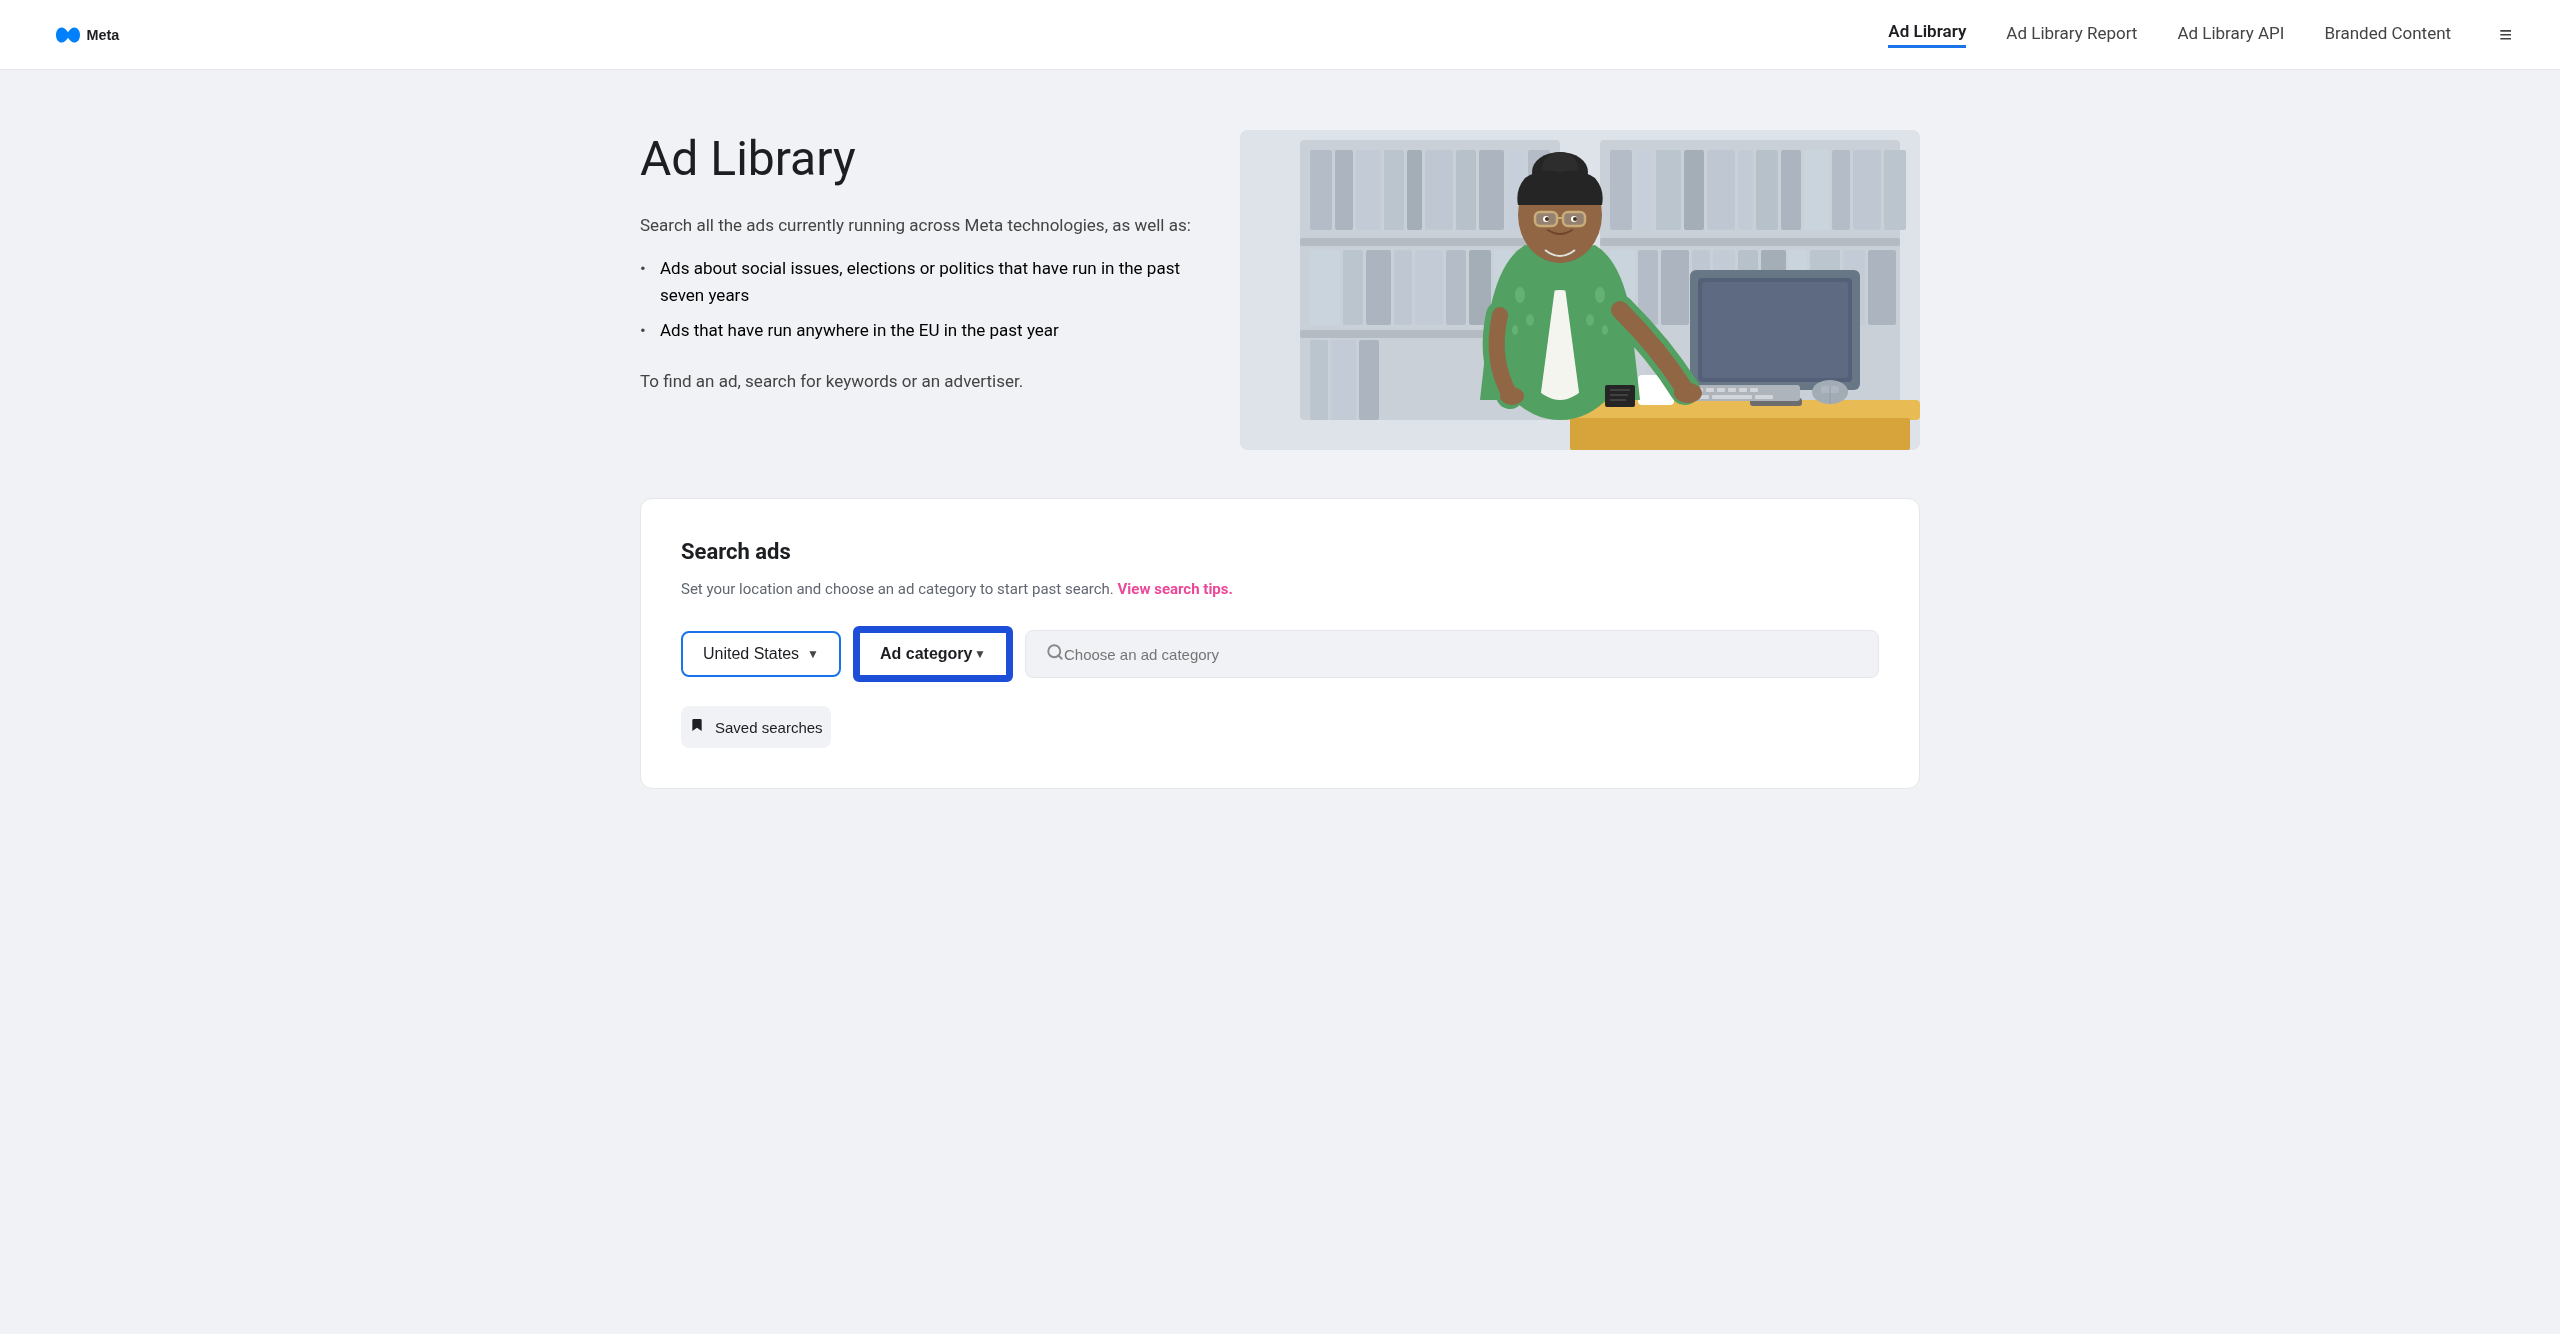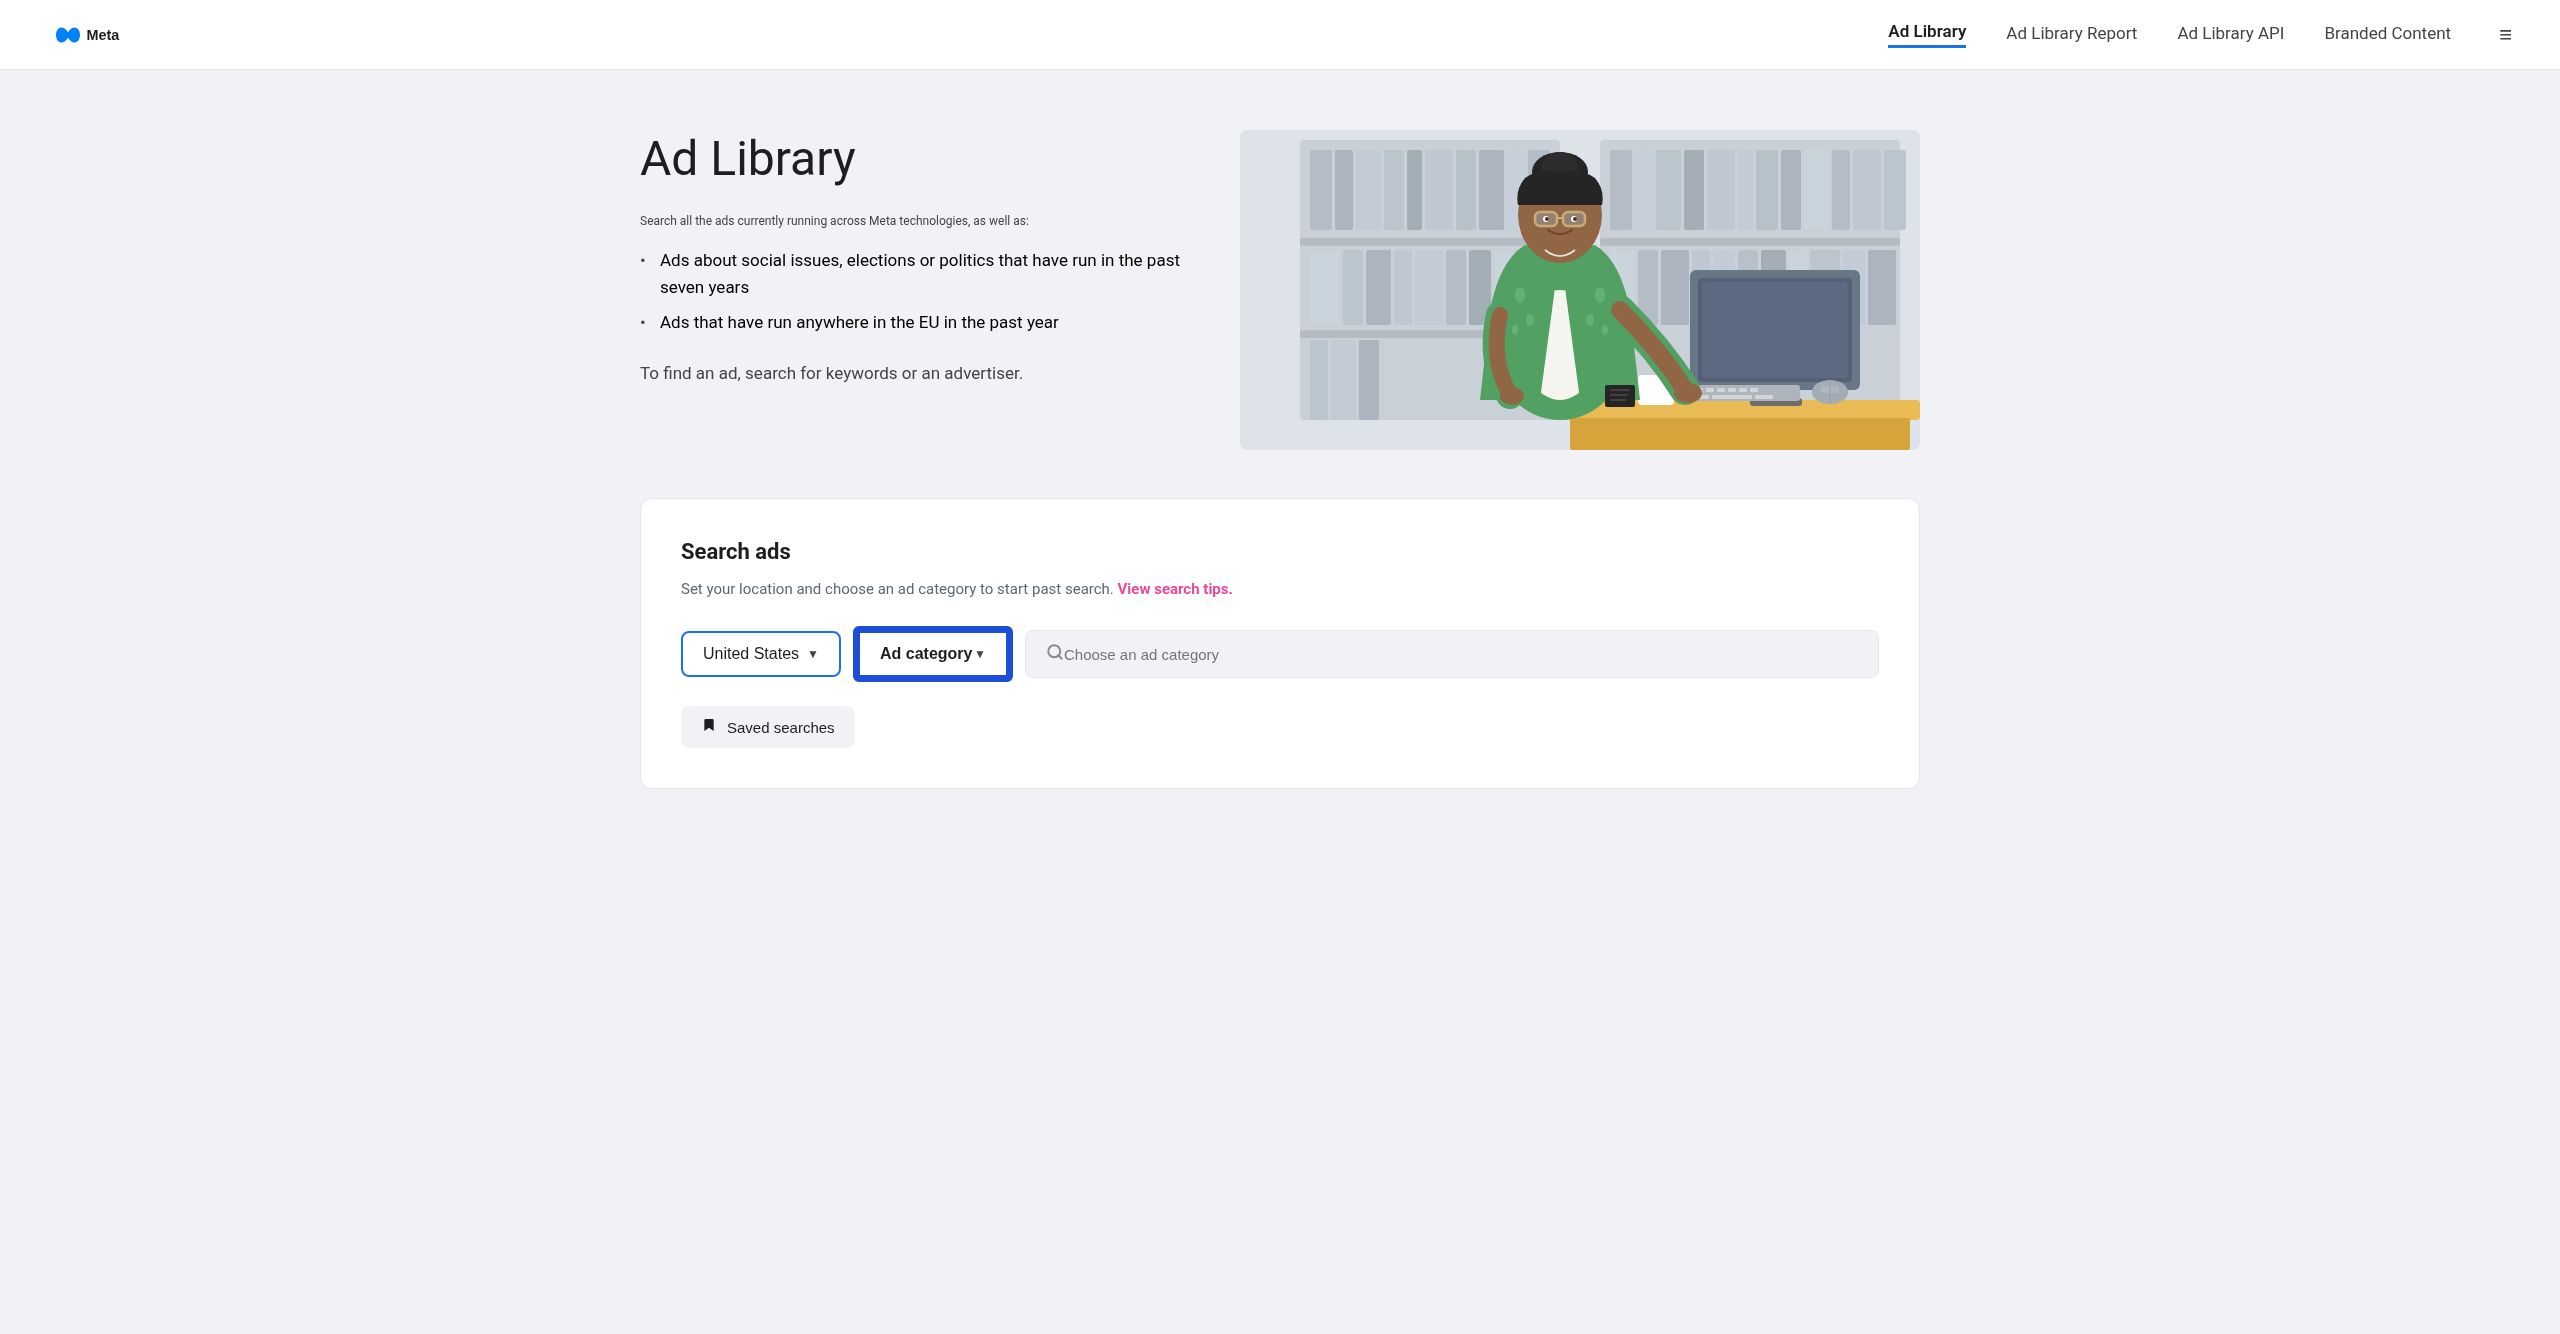--- a/index.html
+++ b/index.html
@@ -90,21 +90,21 @@
 
     .hero-title {
       font-size: 48px;
       font-weight: 400;
       color: #1c1e21;
       margin-bottom: 24px;
       line-height: 1.2;
     }
 
     .hero-description {
-      font-size: 12px;
+      font-size: 17px;
       color: #444;
       line-height: 1.6;
       margin-bottom: 16px;
     }
 
     .hero-list {
       list-style: none;
       margin-bottom: 24px;
     }
 
@@ -230,21 +230,21 @@
       outline: none;
       font-size: 15px;
       color: #888;
       width: 100%;
     }
 
     .saved-searches-btn {
       display: flex;
       align-items: center;
       gap: 10px;
-      padding: 10px 20px;
+      padding: 10px 8px;
       background: #f0f2f5;
       border: none;
       border-radius: 8px;
       font-size: 15px;
       color: #1c1e21;
       cursor: pointer;
       font-weight: 500;
     }
 
     .bookmark-icon {

